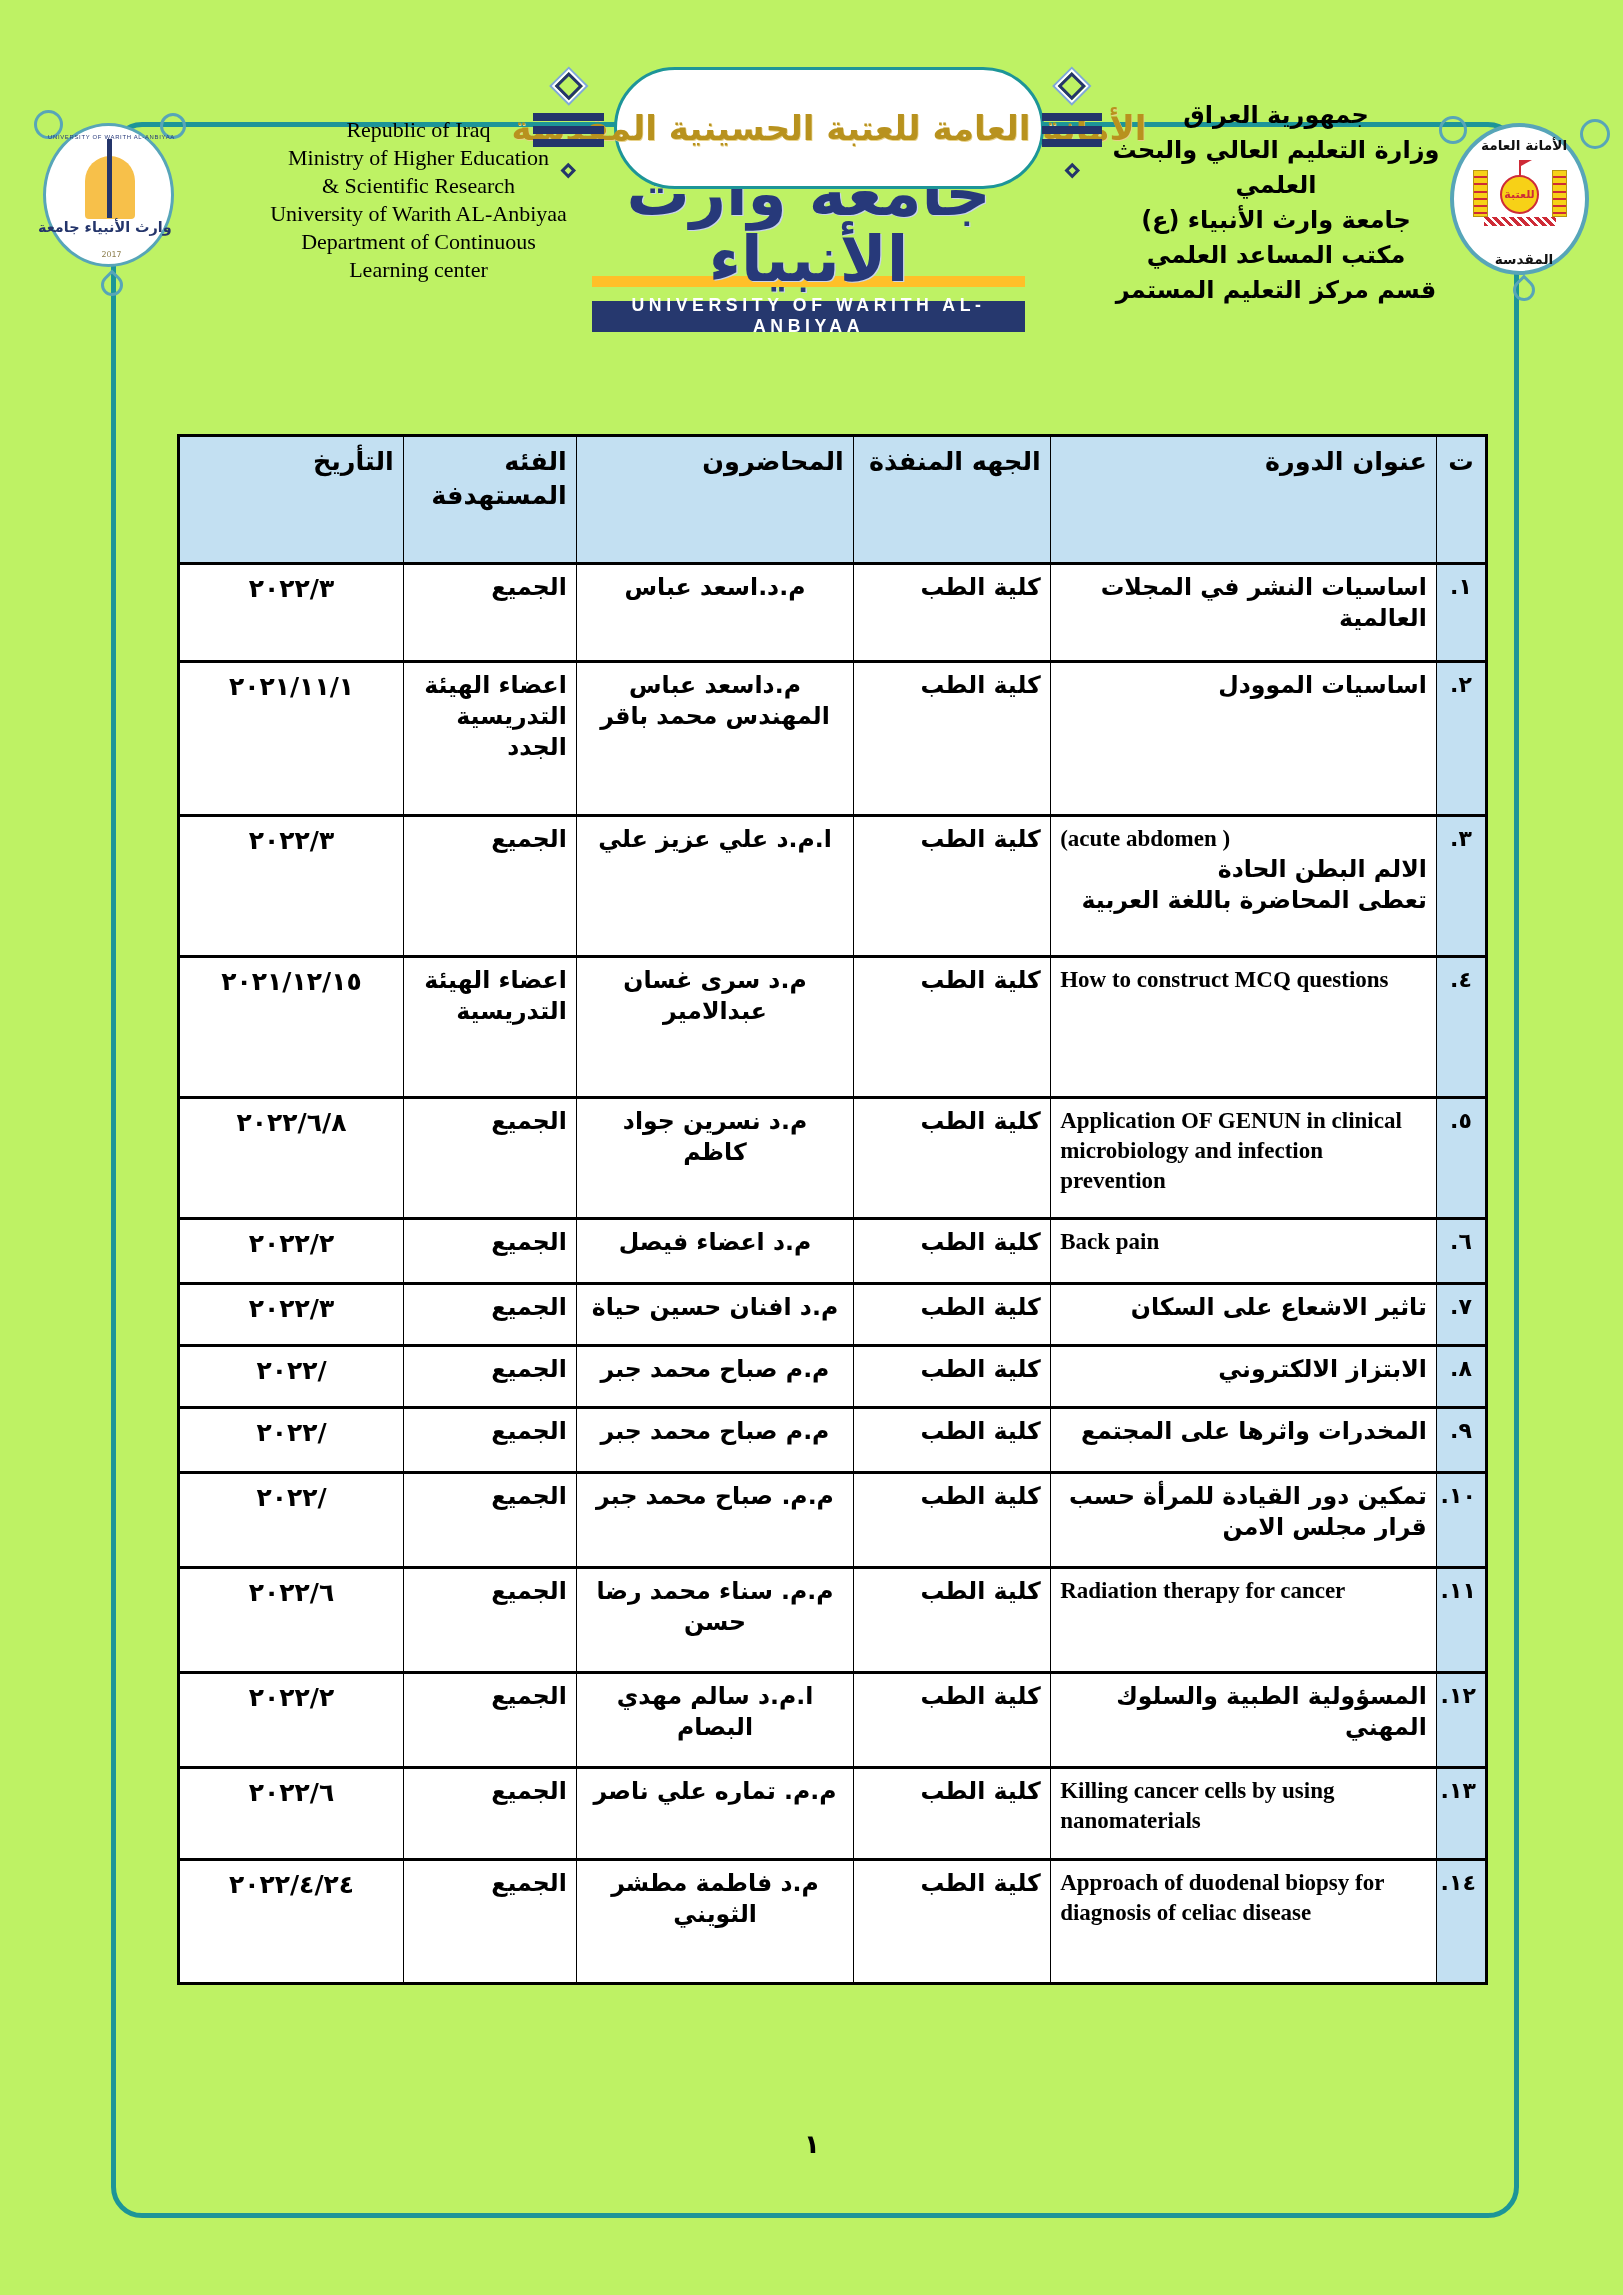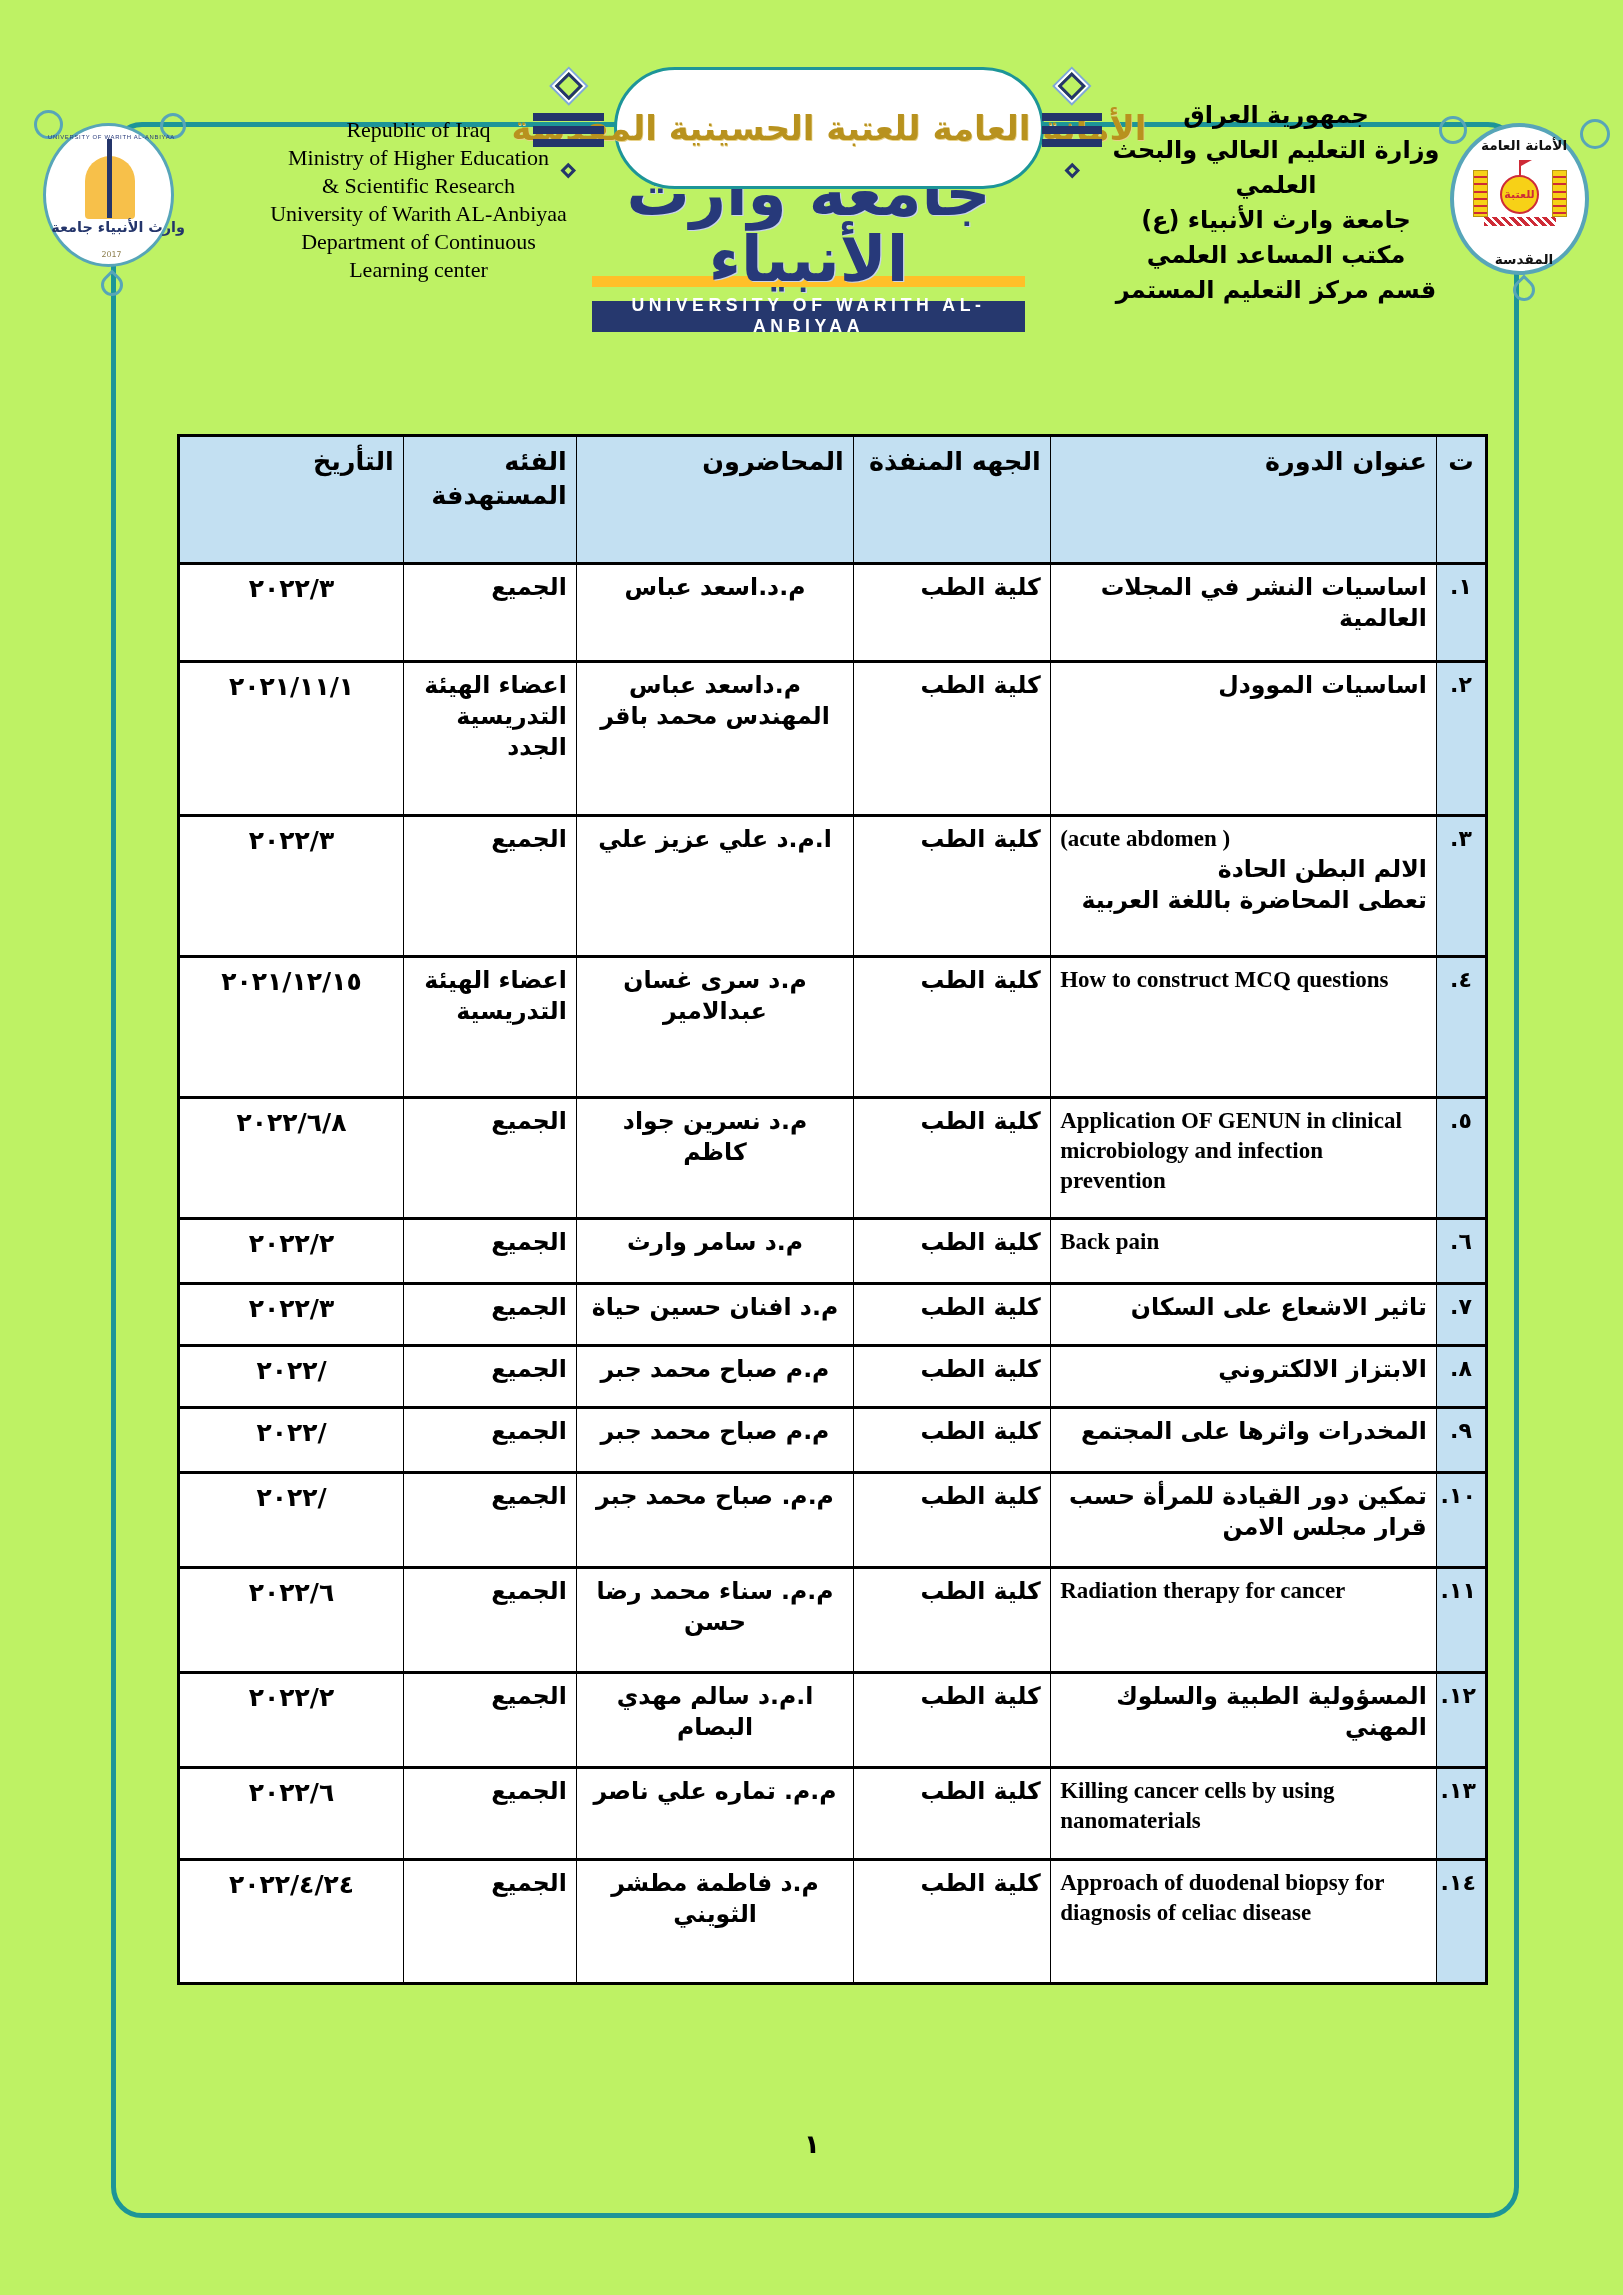--- a/index.html
+++ b/index.html
@@ -54,21 +54,21 @@
   .seal{position:absolute;z-index:5;}
   .seal .ring{position:absolute;background:#fff;border-radius:50%;}
   .seal .curl{position:absolute;border:3.9px solid #57A5B8;border-radius:50%;background:transparent;}
   .seal-left{left:38px;top:105px;width:147px;height:196px;}
   .seal-left .ring{left:5.2px;top:18.3px;width:131px;height:144px;border:3.9px solid #57A5B8;}
   .seal-left .arch{position:absolute;left:47px;top:51px;width:50px;height:63px;background:#F7C04A;
     border-radius:25px 25px 3.9px 3.9px;}
   .seal-left .pen{position:absolute;left:69px;top:34px;width:4.6px;height:79px;background:var(--navy);}
   .seal-left .ringtext{position:absolute;left:0;top:29px;width:100%;text-align:center;
     font-family:"Liberation Sans",sans-serif;font-size:5.9px;letter-spacing:0.7px;color:#27397A;}
-  .seal-left .callig2{position:absolute;left:0;top:115px;width:100%;text-align:right;direction:rtl;
+  .seal-left .callig2{position:absolute;left:0;top:115px;width:100%;text-align:left;direction:rtl;
     font-size:14.4px;font-weight:bold;color:var(--navy);line-height:1.1;}
   .seal-left .yr{position:absolute;left:0;top:145px;width:100%;text-align:center;font-size:7.9px;color:#8a7b48;}
 
   .seal-right{left:1442px;top:103px;width:164px;height:203px;}
   .seal-right .ring{left:7.9px;top:19.6px;width:139px;height:152px;border:4.6px solid #57A5B8;}
   .seal-right .toptext,.seal-right .bottext{position:absolute;width:100%;text-align:center;direction:rtl;
     font-size:13.7px;font-weight:bold;color:#111;}
   .seal-right .toptext{top:34px;}
   .seal-right .bottext{top:148px;}
   .seal-right .shrine{position:absolute;left:30px;top:58px;width:96px;height:63px;}
@@ -290,21 +290,21 @@
             <td class="cell-cat">الجميع</td>
             <td class="cell-date"><span dir="ltr">٢٠٢٢/٦/٨</span></td>
           </tr>
           <tr>
             <td class="cell-no">٦.</td>
             <td class="cell-title">
               <div class="en-line" dir="ltr">Back pain</div>
             </td>
             <td class="cell-agency">كلية الطب</td>
             <td class="cell-lect">
-              <div>م.د سامر وارث</div>
+              <div>م.د اعضاء فيصل</div>
             </td>
             <td class="cell-cat">الجميع</td>
             <td class="cell-date"><span dir="ltr">٢٠٢٢/٢</span></td>
           </tr>
           <tr>
             <td class="cell-no">٧.</td>
             <td class="cell-title">
               <div>تاثير الاشعاع على السكان</div>
             </td>
             <td class="cell-agency">كلية الطب</td>

